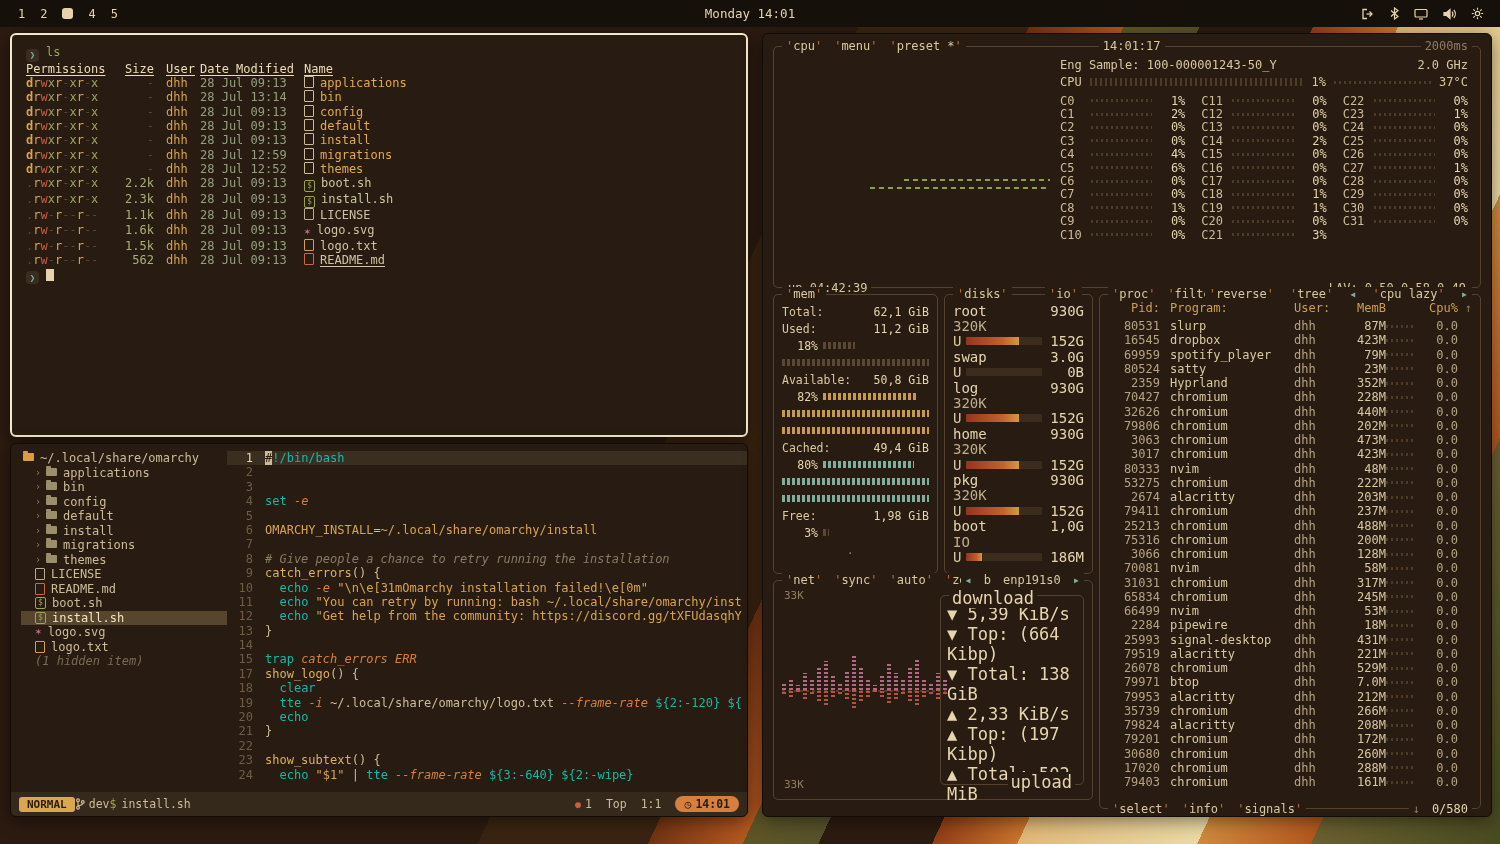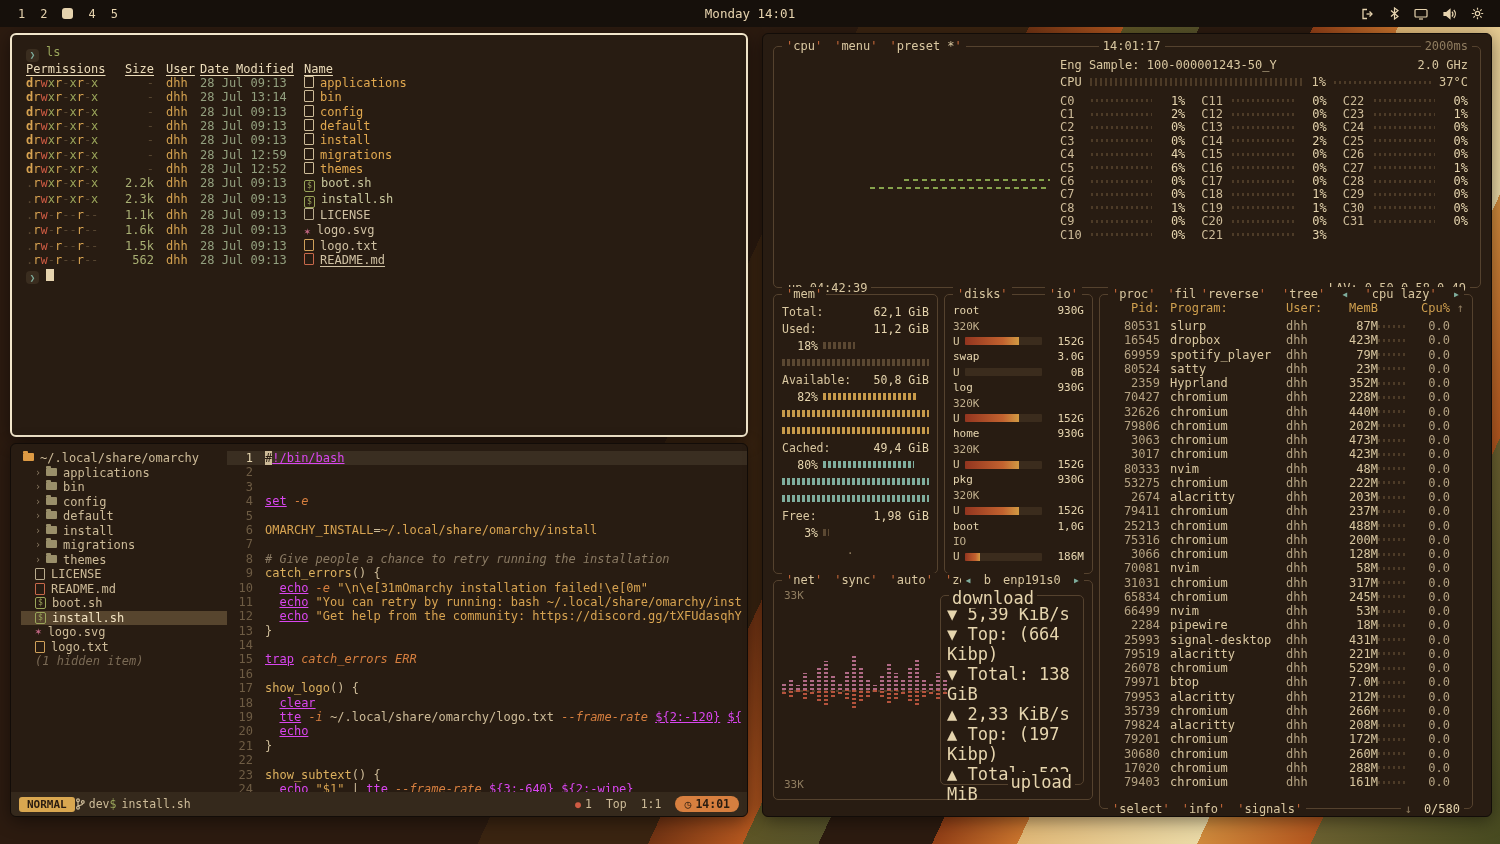--- a/index.html
+++ b/index.html
@@ -78,21 +78,21 @@
   .tr-row.sel{background:#57452e;color:#f2e3c2;}
   .tr-chev{color:#8a7a63;margin-right:5px;font-size:10px;}
   .tr-note{color:#7a6a55;font-style:italic;padding-left:14px;}
   .nv-edit{flex:1;padding-top:7px;overflow:hidden;position:relative;}
   .eline{display:flex;height:14.4px;line-height:14.4px;white-space:pre;}
   .eline.cur{background:#3a2e21;}
   .lnum{width:26px;flex:none;text-align:right;padding-right:12px;color:#6e5c44;}
   .eline.cur .lnum{color:#e4d4ae;}
   .ecode{white-space:pre;}
   .s-fg{color:#cdbb98;}
-  .s-red{color:#d946ef;text-decoration:underline;}
+  .s-red{color:#14b8a6;}
   .s-gold{color:#d7a351;}
   .s-yel{color:#dcb05e;}
   .s-cm{color:#8a7a63;font-style:italic;}
   .s-oi{color:#d77f3f;font-style:italic;}
   .s-cursor{background:#cdbb98;color:#281c12;}
   .nv-status{height:24px;background:#35291c;display:flex;align-items:center;
     padding:0 8px;font-size:11.5px;color:#cdbb98;border-radius:0 0 5px 5px;}
   .mode{background:#d9a750;color:#2a1c10;font-weight:bold;padding:1px 8px;border-radius:3px;
     font-size:11px;}
   .branch{display:flex;align-items:center;gap:4px;}
@@ -111,21 +111,21 @@
   .bfoot{position:absolute;bottom:-8px;display:flex;gap:12px;align-items:center;height:14px;
     background:#281c12;padding:0 4px;white-space:nowrap;}
   .tq::before,.tq::after{content:"'";color:#cb6b3b;}
   .btn{cursor:pointer;}
   .dimtxt{color:#8f7c5f;}
   .arrcyan{color:#7fae9e;}
   #b-cpu{left:10px;top:12px;right:10px;height:240px;}
   #b-mem{left:10px;top:260px;width:163px;height:278px;}
   #b-disks{left:181px;top:260px;width:147px;height:278px;}
   #b-net{left:10px;top:546px;width:318px;height:218px;}
-  #b-proc{left:336px;top:260px;right:18px;height:513px;}
+  #b-proc{left:336px;top:260px;right:10px;height:513px;}
   .cpu-model{position:absolute;left:286px;top:11px;}
   .cpu-freq{position:absolute;right:12px;top:11px;}
   .cpu-row{position:absolute;left:286px;right:12px;top:28px;display:flex;align-items:center;gap:8px;}
   .cpu-meter{flex:2.2;height:8px;background:repeating-linear-gradient(90deg,#4d3b27 0 2px,transparent 2px 5px);}
   .lead{flex:1;height:3px;align-self:center;
     background:repeating-linear-gradient(90deg,#4d3b27 0 2px,transparent 2px 5px);}
   #cores{position:absolute;left:286px;right:12px;top:47px;bottom:28px;display:grid;
     grid-auto-flow:column;grid-template-rows:repeat(11,13.4px);
     grid-template-columns:repeat(3,1fr);column-gap:16px;}
   .core{display:flex;align-items:center;gap:5px;}
@@ -138,21 +138,21 @@
   .m-body{position:absolute;left:8px;right:8px;top:8px;bottom:6px;font-size:11.5px;}
   .m-row{display:flex;align-items:center;height:17px;}
   .m-lab{color:#d9c7a0;}
   .m-val{margin-left:auto;color:#e6d5ae;}
   .m-pct{width:36px;text-align:right;margin-right:5px;color:#e6d5ae;flex:none;}
   .m-meter{flex:1;height:7px;position:relative;}
   .m-fill{position:absolute;left:0;top:0;bottom:0;
     background:repeating-linear-gradient(90deg,currentColor 0 3px,transparent 3px 5px);}
   .mc-dim{color:#5b4832;}.mc-gold{color:#c79a4a;}.mc-teal{color:#7fae9e;}
   .m-dot{color:#8f7c5f;padding-left:44%;}
-  .d-body{position:absolute;left:8px;right:8px;top:8px;bottom:6px;font-size:11px;}
+  .d-body{position:absolute;left:8px;right:8px;top:8px;bottom:6px;font-size:14px;}
   .d-row{display:flex;align-items:center;height:15.4px;}
   .d-name{color:#e6d5ae;}
   .d-total{margin-left:auto;color:#e6d5ae;}
   .d-free{color:#bfae8c;}
   .d-u{margin-right:5px;color:#d9c7a0;}
   .d-meter{flex:1;height:8px;background:#3b2c1d;border-radius:1px;position:relative;overflow:hidden;}
   .d-fill{position:absolute;left:0;top:0;bottom:0;
     background:linear-gradient(90deg,#93351f,#c2622f 70%,#d29a43);}
   .d-used{width:42px;text-align:right;color:#e6d5ae;flex:none;}
   .n-graph{position:absolute;left:8px;top:8px;bottom:8px;right:146px;}
@@ -418,21 +418,20 @@
         <div class="eline"><span class="lnum">6</span><span class="ecode"><span class="s-gold">OMARCHY_INSTALL</span><span class="s-fg">=</span><span class="s-gold">~/.local/share/omarchy/install</span></span></div>
         <div class="eline"><span class="lnum">7</span><span class="ecode"></span></div>
         <div class="eline"><span class="lnum">8</span><span class="ecode"><span class="s-cm"># Give people a chance to retry running the installation</span></span></div>
         <div class="eline"><span class="lnum">9</span><span class="ecode"><span class="s-yel">catch_errors</span><span class="s-fg">() {</span></span></div>
         <div class="eline"><span class="lnum">10</span><span class="ecode"><span class="s-fg">  </span><span class="s-red">echo</span><span class="s-fg"> </span><span class="s-oi">-e</span><span class="s-fg"> </span><span class="s-gold">"\n\e[31mOmarchy installation failed!\e[0m"</span></span></div>
         <div class="eline"><span class="lnum">11</span><span class="ecode"><span class="s-fg">  </span><span class="s-red">echo</span><span class="s-fg"> </span><span class="s-gold">"You can retry by running: bash ~/.local/share/omarchy/inst</span></span></div>
         <div class="eline"><span class="lnum">12</span><span class="ecode"><span class="s-fg">  </span><span class="s-red">echo</span><span class="s-fg"> </span><span class="s-gold">"Get help from the community: https://discord.gg/tXFUdasqhY</span></span></div>
         <div class="eline"><span class="lnum">13</span><span class="ecode"><span class="s-fg">}</span></span></div>
         <div class="eline"><span class="lnum">14</span><span class="ecode"></span></div>
         <div class="eline"><span class="lnum">15</span><span class="ecode"><span class="s-red">trap</span><span class="s-fg"> </span><span class="s-oi">catch_errors ERR</span></span></div>
-        <div class="eline"><span class="lnum">16</span><span class="ecode"></span></div>
         <div class="eline"><span class="lnum">17</span><span class="ecode"><span class="s-yel">show_logo</span><span class="s-fg">() {</span></span></div>
         <div class="eline"><span class="lnum">18</span><span class="ecode"><span class="s-fg">  </span><span class="s-red">clear</span></span></div>
         <div class="eline"><span class="lnum">19</span><span class="ecode"><span class="s-fg">  </span><span class="s-red">tte</span><span class="s-fg"> </span><span class="s-oi">-i</span><span class="s-fg"> ~/.local/share/omarchy/logo.txt </span><span class="s-oi">--frame-rate</span><span class="s-fg"> </span><span class="s-red">${2:-120}</span><span class="s-fg"> </span><span class="s-red">${</span></span></div>
         <div class="eline"><span class="lnum">20</span><span class="ecode"><span class="s-fg">  </span><span class="s-red">echo</span></span></div>
         <div class="eline"><span class="lnum">21</span><span class="ecode"><span class="s-fg">}</span></span></div>
         <div class="eline"><span class="lnum">22</span><span class="ecode"></span></div>
         <div class="eline"><span class="lnum">23</span><span class="ecode"><span class="s-yel">show_subtext</span><span class="s-fg">() {</span></span></div>
         <div class="eline"><span class="lnum">24</span><span class="ecode"><span class="s-fg">  </span><span class="s-red">echo</span><span class="s-fg"> </span><span class="s-gold">"$1"</span><span class="s-fg"> | </span><span class="s-red">tte</span><span class="s-fg"> </span><span class="s-oi">--frame-rate</span><span class="s-fg"> </span><span class="s-red">${3:-640}</span><span class="s-fg"> </span><span class="s-red">${2:-wipe}</span></span></div>
       </div>
   </div>

